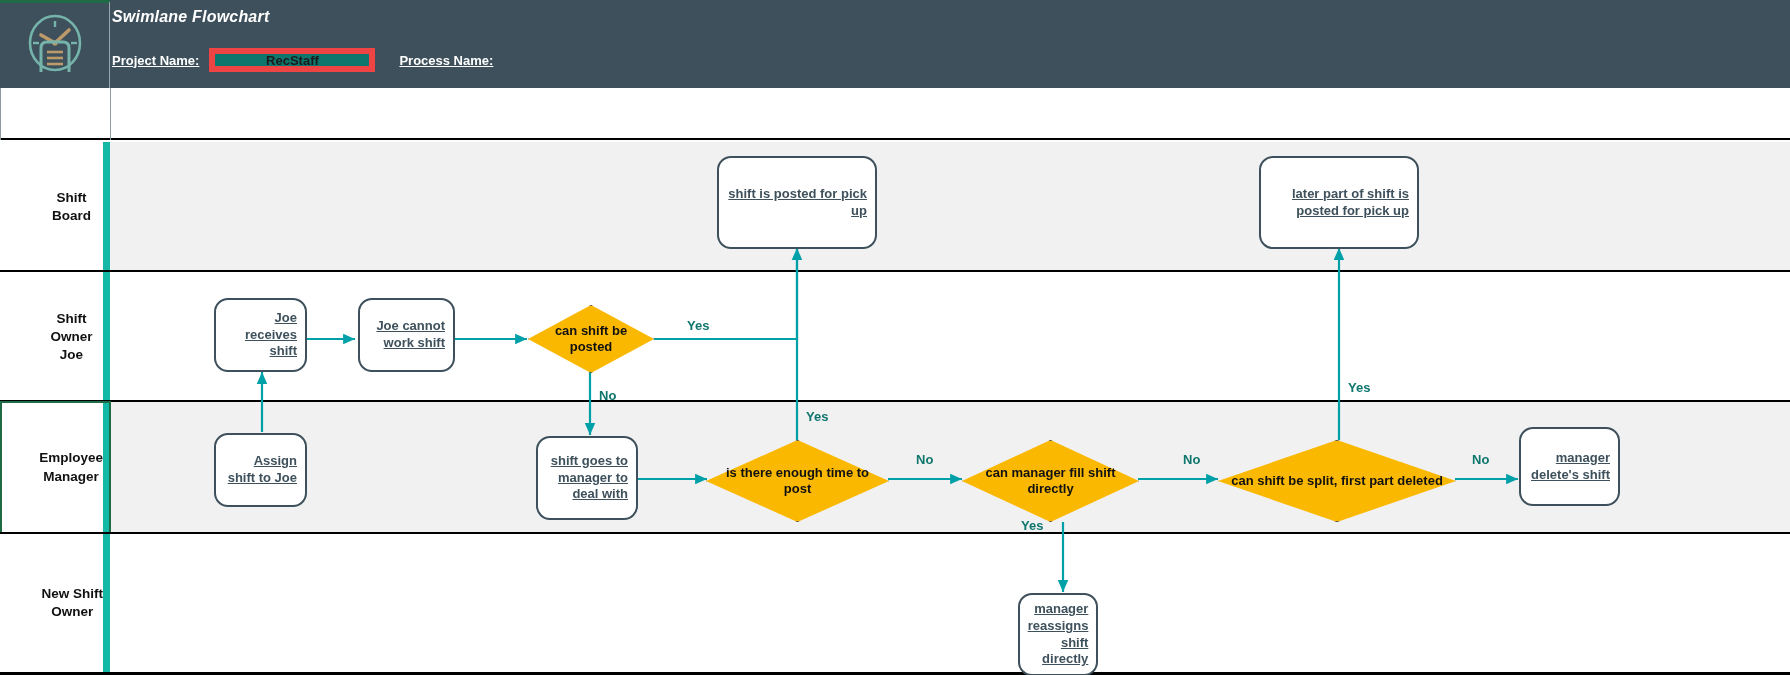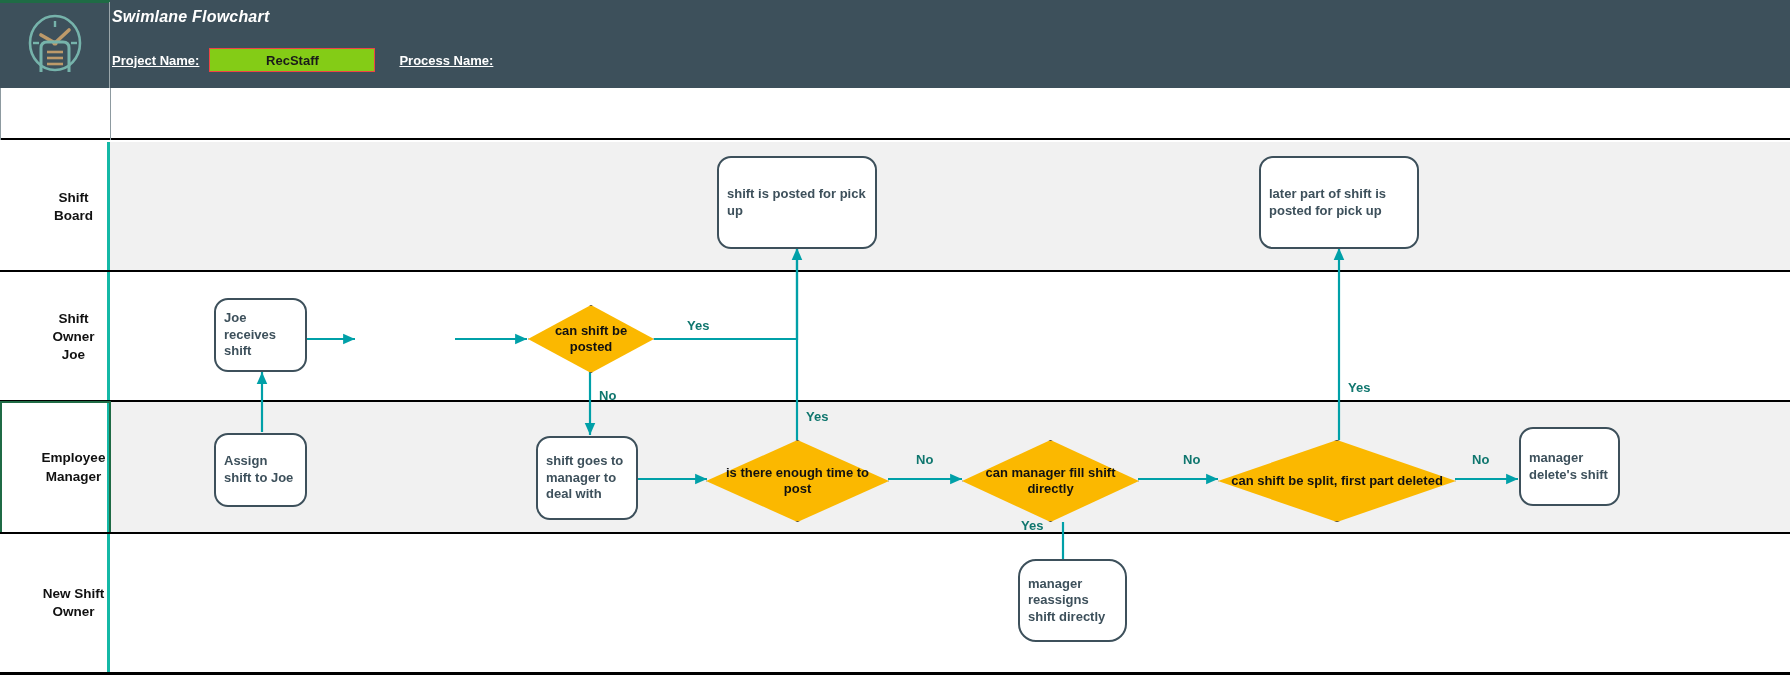--- a/index.html
+++ b/index.html
@@ -24,65 +24,65 @@
     display:flex; align-items:center; justify-content:center;
   }
   .title {
     position:absolute; left:112px; top:8px;
     font-style:italic; font-weight:bold; font-size:16px; color:#ffffff;
     letter-spacing:.2px;
   }
   .field-row { position:absolute; left:112px; top:48px; display:flex; align-items:center; }
   .fld-label { font-size:13px; font-weight:bold; color:#ffffff; margin-right:10px; white-space:nowrap;text-decoration:underline; }
   .fld-box {
-    background:#84cc16; color:#1a1a1a; font-size:13px; font-weight:bold;
+    background:#0f766e; color:#1a1a1a; font-size:13px; font-weight:bold;
     display:flex; align-items:center; justify-content:center;
-    height:24px; border:1px solid #ef4444;
+    height:24px; border:6px solid #ef4444;
   }
   #fld-project { width:166px; }
   #fld-process { width:216px; margin-left:0; }
   .fld-gap { width:24px; }
 
   
   .spacer-row {
     position:absolute; left:0; top:88px; width:1790px; height:52px;
     background:#ffffff;
     border-bottom:2px solid #000000;
   }
   .spacer-div { position:absolute; left:110px; top:0; width:1px; height:52px; background:#8d9aa0; }
   .spacer-edge { position:absolute; left:0; top:0; width:1px; height:52px; background:#8d9aa0; }
 
   
   .lane { position:absolute; left:0; width:1790px; }
   .lane-label {
     position:absolute; left:0; top:0; width:110px; height:100%;
-    display:flex; align-items:center; justify-content:center; text-align:center;
+    display:flex; align-items:center; justify-content:flex-end; text-align:center;
     font-size:13.5px; font-weight:bold; color:#111111; line-height:1.35;
-    border-right:3px solid #14b8a6;
+    border-right:7px solid #14b8a6;
     padding-left:40px;
   }
   .lane-body { position:absolute; left:110px; top:0; right:0; height:100%; }
   .lane-gray  { background:#f1f1f1; }
   .lane-white { background:#ffffff; }
   .lane-sep { position:absolute; left:0; width:1790px; height:2px; background:#000000; }
 
   
   .sel-box {
     position:absolute; pointer-events:none;
     border:2px solid #1f6b45;
   }
 
   
   #flow { position:absolute; left:0; top:0; width:1790px; height:675px; }
 
   
   .node {
     position:absolute;
-    display:flex; align-items:center; justify-content:center; text-align:left;
-    font-size:13px; line-height:1.28;
+    display:flex; align-items:center; justify-content:center; text-align:right;
+    font-size:13px; line-height:1.28;text-decoration:underline;
   }
   .proc {
     background:#ffffff; border:2px solid #3d505b; border-radius:14px;
     color:#3d505b; font-weight:bold; padding:4px 8px;
   }
   .diamond-wrap { position:absolute; }
   .diamond-shape {
     position:absolute; left:0; top:0; width:100%; height:100%;
     background:#fbb800; border:1px solid #4a4a4a;
     clip-path:polygon(50% 0%, 100% 50%, 50% 100%, 0% 50%);
@@ -204,20 +204,21 @@
       <path d="M1339,440 L1339,248"></path>
 
       <line x1="1455" y1="479" x2="1518" y2="479"></line>
     </g>
   </svg>
 
   <div class="node proc" style="left:717px;top:156px;width:160px;height:93px;">shift is posted for pick up</div>
   <div class="node proc" style="left:1259px;top:156px;width:160px;height:93px;">later part of shift is posted for pick up</div>
 
   <div class="node proc" style="left:214px;top:298px;width:93px;height:74px;">Joe receives shift</div>
+  <div class="node proc" style="left:358px;top:298px;width:97px;height:74px;">Joe cannot work shift</div>
 
   <div class="diamond-wrap" style="left:528px;top:305px;width:126px;height:68px;">
     <div class="diamond-shape"></div>
     <div class="diamond-txt">can shift be posted</div>
   </div>
 
   <div class="node proc" style="left:214px;top:433px;width:93px;height:74px;">Assign shift to Joe</div>
   <div class="node proc" style="left:536px;top:436px;width:102px;height:84px;">shift goes to manager to deal with</div>
 
   <div class="diamond-wrap" style="left:706px;top:440px;width:183px;height:82px;">
@@ -230,21 +231,21 @@
     <div class="diamond-txt">can manager fill shift directly</div>
   </div>
 
   <div class="diamond-wrap" style="left:1218px;top:440px;width:238px;height:82px;">
     <div class="diamond-shape"></div>
     <div class="diamond-txt">can shift be split, first part deleted</div>
   </div>
 
   <div class="node proc" style="left:1519px;top:427px;width:101px;height:79px;">manager delete's shift</div>
 
-  <div class="node proc" style="left:1018px;top:559px;width:109px;height:83px;border-radius:18px;">manager reassigns shift directly</div>
+  <div class="node proc" style="left:1018px;top:593px;width:80px;height:83px;">manager reassigns shift directly</div>
 
   <div class="edge-label" style="left:687px;top:318px;">Yes</div>
   <div class="edge-label" style="left:599px;top:388px;">No</div>
   <div class="edge-label" style="left:806px;top:409px;">Yes</div>
   <div class="edge-label" style="left:916px;top:452px;">No</div>
   <div class="edge-label" style="left:1183px;top:452px;">No</div>
   <div class="edge-label" style="left:1021px;top:518px;">Yes</div>
   <div class="edge-label" style="left:1348px;top:380px;">Yes</div>
   <div class="edge-label" style="left:1472px;top:452px;">No</div>
 

